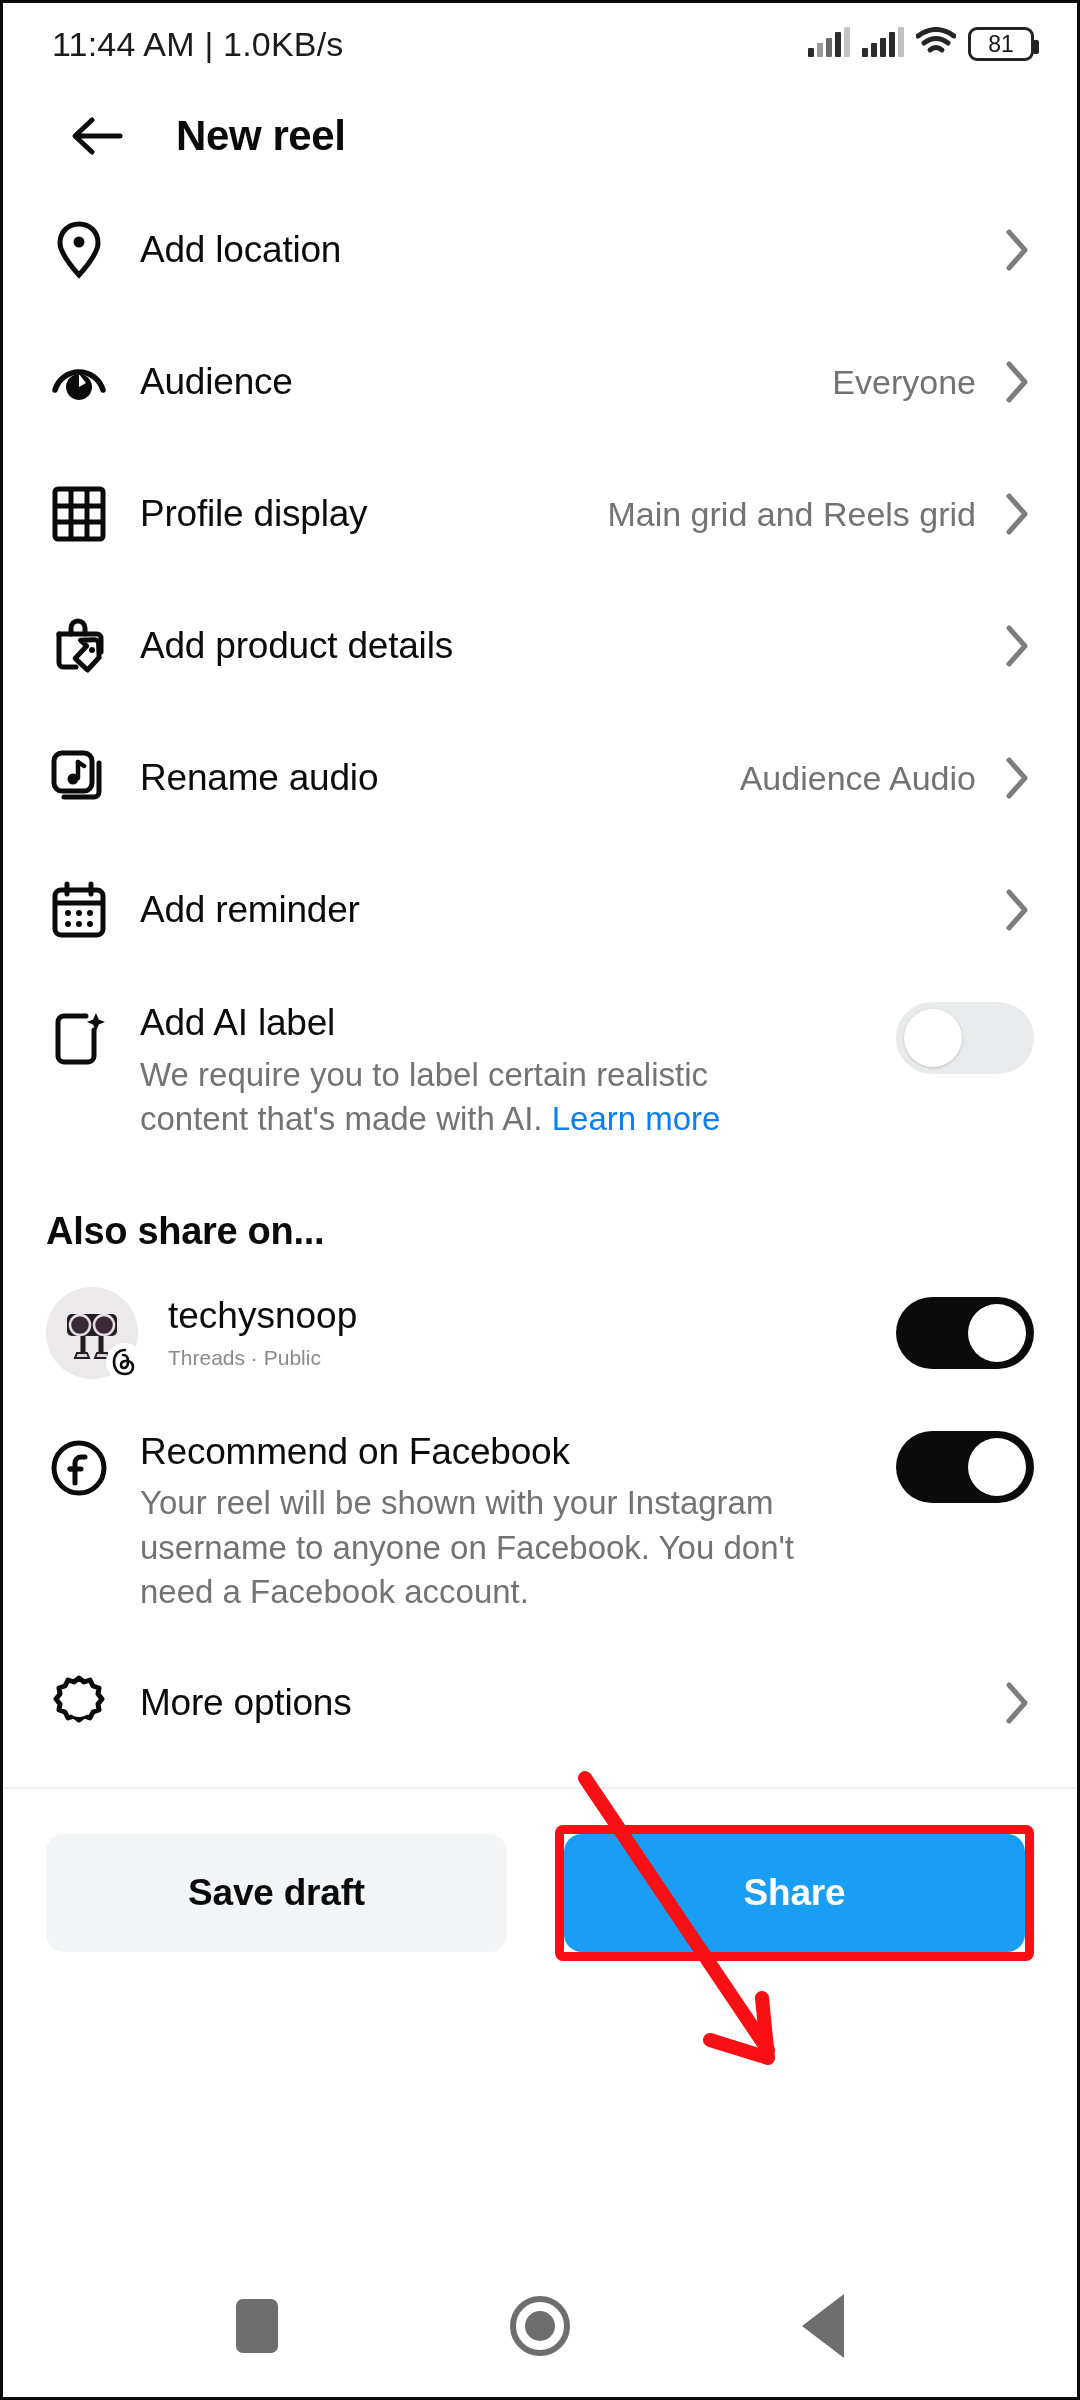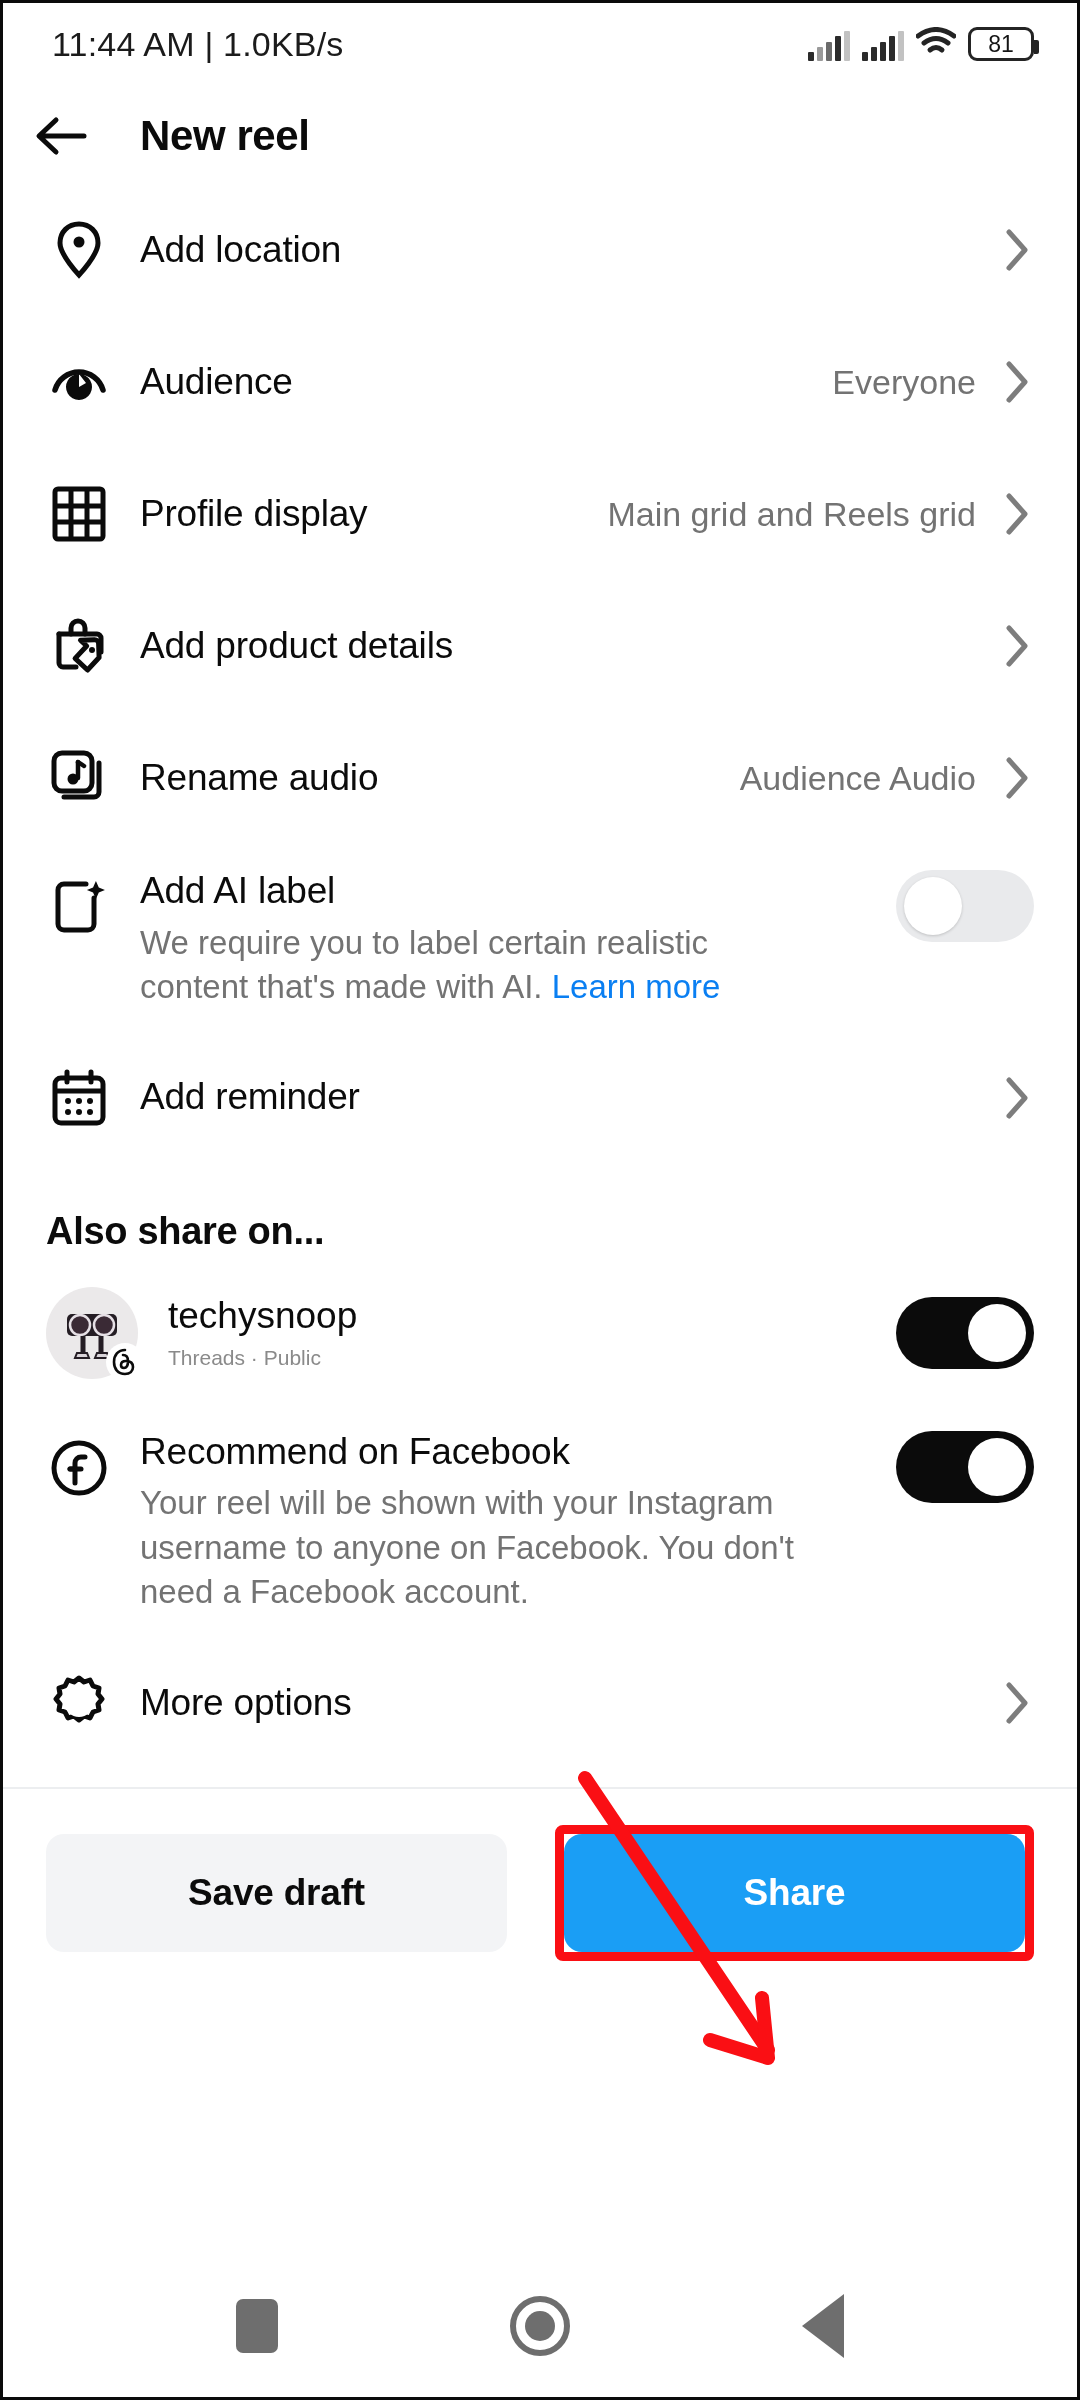--- a/index.html
+++ b/index.html
@@ -11,21 +11,21 @@
     overflow:hidden;
   }
 
   
   .statusbar{
     height:88px;
     display:flex; align-items:center; justify-content:space-between;
     padding:0 46px 0 52px;
   }
   .sb-left{ font-size:34px; letter-spacing:.2px; color:#1b1b1b; font-weight:400; }
-  .sb-right{ display:flex; align-items:flex-end; gap:12px; }
+  .sb-right{ display:flex; align-items:flex-start; gap:12px; }
   .bars{ display:flex; align-items:flex-end; gap:3px; height:30px; }
   .bars i{ display:block; width:6px; background:#2b2b2b; border-radius:1px; }
   .bars i:nth-child(1){ height:9px;  background:#2b2b2b; }
   .bars i:nth-child(2){ height:14px; background:#9a9a9a; }
   .bars i:nth-child(3){ height:19px; background:#6b6b6b; }
   .bars i:nth-child(4){ height:25px; background:#2b2b2b; }
   .bars i:nth-child(5){ height:30px; background:#c2c2c2; }
   .bars.b2 i:nth-child(1){height:9px;background:#2b2b2b}
   .bars.b2 i:nth-child(2){height:14px;background:#2b2b2b}
   .bars.b2 i:nth-child(3){height:19px;background:#2b2b2b}
@@ -36,21 +36,21 @@
     display:flex;align-items:center;justify-content:center;position:relative;
   }
   .battery::after{
     content:"";position:absolute;right:-8px;top:10px;width:5px;height:14px;
     background:#242424;border-radius:0 2px 2px 0;
   }
   .battery span{ font-size:23px; font-weight:500; color:#151515; line-height:1; }
 
   
   .header{
-    height:96px; display:flex; align-items:center; padding:0 0 0 34px; gap:52px;
+    height:96px; display:flex; align-items:center; padding:0 0 0 70px; gap:52px;
   }
   .back-arrow{ width:54px;height:54px; display:flex;align-items:center;justify-content:center; }
   .page-title{ font-size:42px; font-weight:700; letter-spacing:-.4px; }
 
   
   .list{ padding:0 0 0 0; }
   .row{
     display:flex; align-items:center; min-height:132px;
     padding:0 46px 0 46px;
   }
@@ -276,36 +276,20 @@
     </div>
     <div class="row-body">
       <div class="row-label">Rename audio</div>
     </div>
     <div class="row-value">Audience Audio</div>
     <div class="chev">
       <svg width="26" height="44" viewBox="0 0 26 44">
           <path d="M5 4 L21 22 L5 40" stroke="#7d7d7d" stroke-width="5" fill="none" stroke-linecap="round" stroke-linejoin="round"></path>
         </svg>
     </div>
-  </div>
-
-  <div class="row tall">
-    <div class="row-icon">
-      <svg width="58" height="62" viewBox="0 0 58 62">
-        <path d="M44 22 V48 a6 6 0 0 1 -6 6 H14 a6 6 0 0 1 -6 -6 V14 a6 6 0 0 1 6 -6 h22" stroke="#0b0b0b" stroke-width="5" fill="none" stroke-linecap="round"></path>
-        <path d="M48 4 L51.5 12 L59 15 L51.5 18 L48 26 L44.5 18 L37 15 L44.5 12 Z" fill="#0b0b0b" transform="scale(0.82) translate(8,2)"></path>
-      </svg>
-    </div>
-    <div class="row-body">
-      <div class="row-label">Add AI label</div>
-      <div class="row-sub"><span>We require you to label certain realistic content that's made with AI. </span><a href="#">Learn more</a></div>
-    </div>
-    <div class="toggle off">
-        <span class="knob"></span>
-      </div>
   </div>
 
   <div class="row">
     <div class="row-icon">
       <svg width="56" height="58" viewBox="0 0 56 58">
         <rect x="4" y="9" width="48" height="45" rx="6" stroke="#0b0b0b" stroke-width="5" fill="none"></rect>
         <path d="M4 22 H52" stroke="#0b0b0b" stroke-width="5"></path>
         <path d="M16 3 V13 M40 3 V13" stroke="#0b0b0b" stroke-width="5" stroke-linecap="round"></path>
         <circle cx="17" cy="32" r="3" fill="#0b0b0b"></circle>
           <circle cx="28" cy="32" r="3" fill="#0b0b0b"></circle>
@@ -318,20 +302,36 @@
     <div class="row-body">
       <div class="row-label">Add reminder</div>
     </div>
     <div class="chev">
       <svg width="26" height="44" viewBox="0 0 26 44">
           <path d="M5 4 L21 22 L5 40" stroke="#7d7d7d" stroke-width="5" fill="none" stroke-linecap="round" stroke-linejoin="round"></path>
         </svg>
     </div>
   </div>
 
+  <div class="row tall">
+    <div class="row-icon">
+      <svg width="58" height="62" viewBox="0 0 58 62">
+        <path d="M44 22 V48 a6 6 0 0 1 -6 6 H14 a6 6 0 0 1 -6 -6 V14 a6 6 0 0 1 6 -6 h22" stroke="#0b0b0b" stroke-width="5" fill="none" stroke-linecap="round"></path>
+        <path d="M48 4 L51.5 12 L59 15 L51.5 18 L48 26 L44.5 18 L37 15 L44.5 12 Z" fill="#0b0b0b" transform="scale(0.82) translate(8,2)"></path>
+      </svg>
+    </div>
+    <div class="row-body">
+      <div class="row-label">Add AI label</div>
+      <div class="row-sub"><span>We require you to label certain realistic content that's made with AI. </span><a href="#">Learn more</a></div>
+    </div>
+    <div class="toggle off">
+        <span class="knob"></span>
+      </div>
+  </div>
+
   <div class="section-title">Also share on...</div>
 
   <div class="acct-row">
     <div class="avatar">
       <svg width="66" height="66" viewBox="0 0 66 66">
         <rect x="8" y="14" width="50" height="22" rx="5" fill="#241d24"></rect>
         <circle cx="21" cy="25" r="10" fill="#3a2a35" stroke="#e6e0e6" stroke-width="2.5"></circle>
         <circle cx="45" cy="25" r="10" fill="#3a2a35" stroke="#e6e0e6" stroke-width="2.5"></circle>
         <path d="M24 36 V56 M42 36 V56" stroke="#241d24" stroke-width="5"></path>
         <path d="M16 58 h14 l-2 -5 h-10 Z" fill="#d9d4d9" stroke="#241d24" stroke-width="2"></path>

